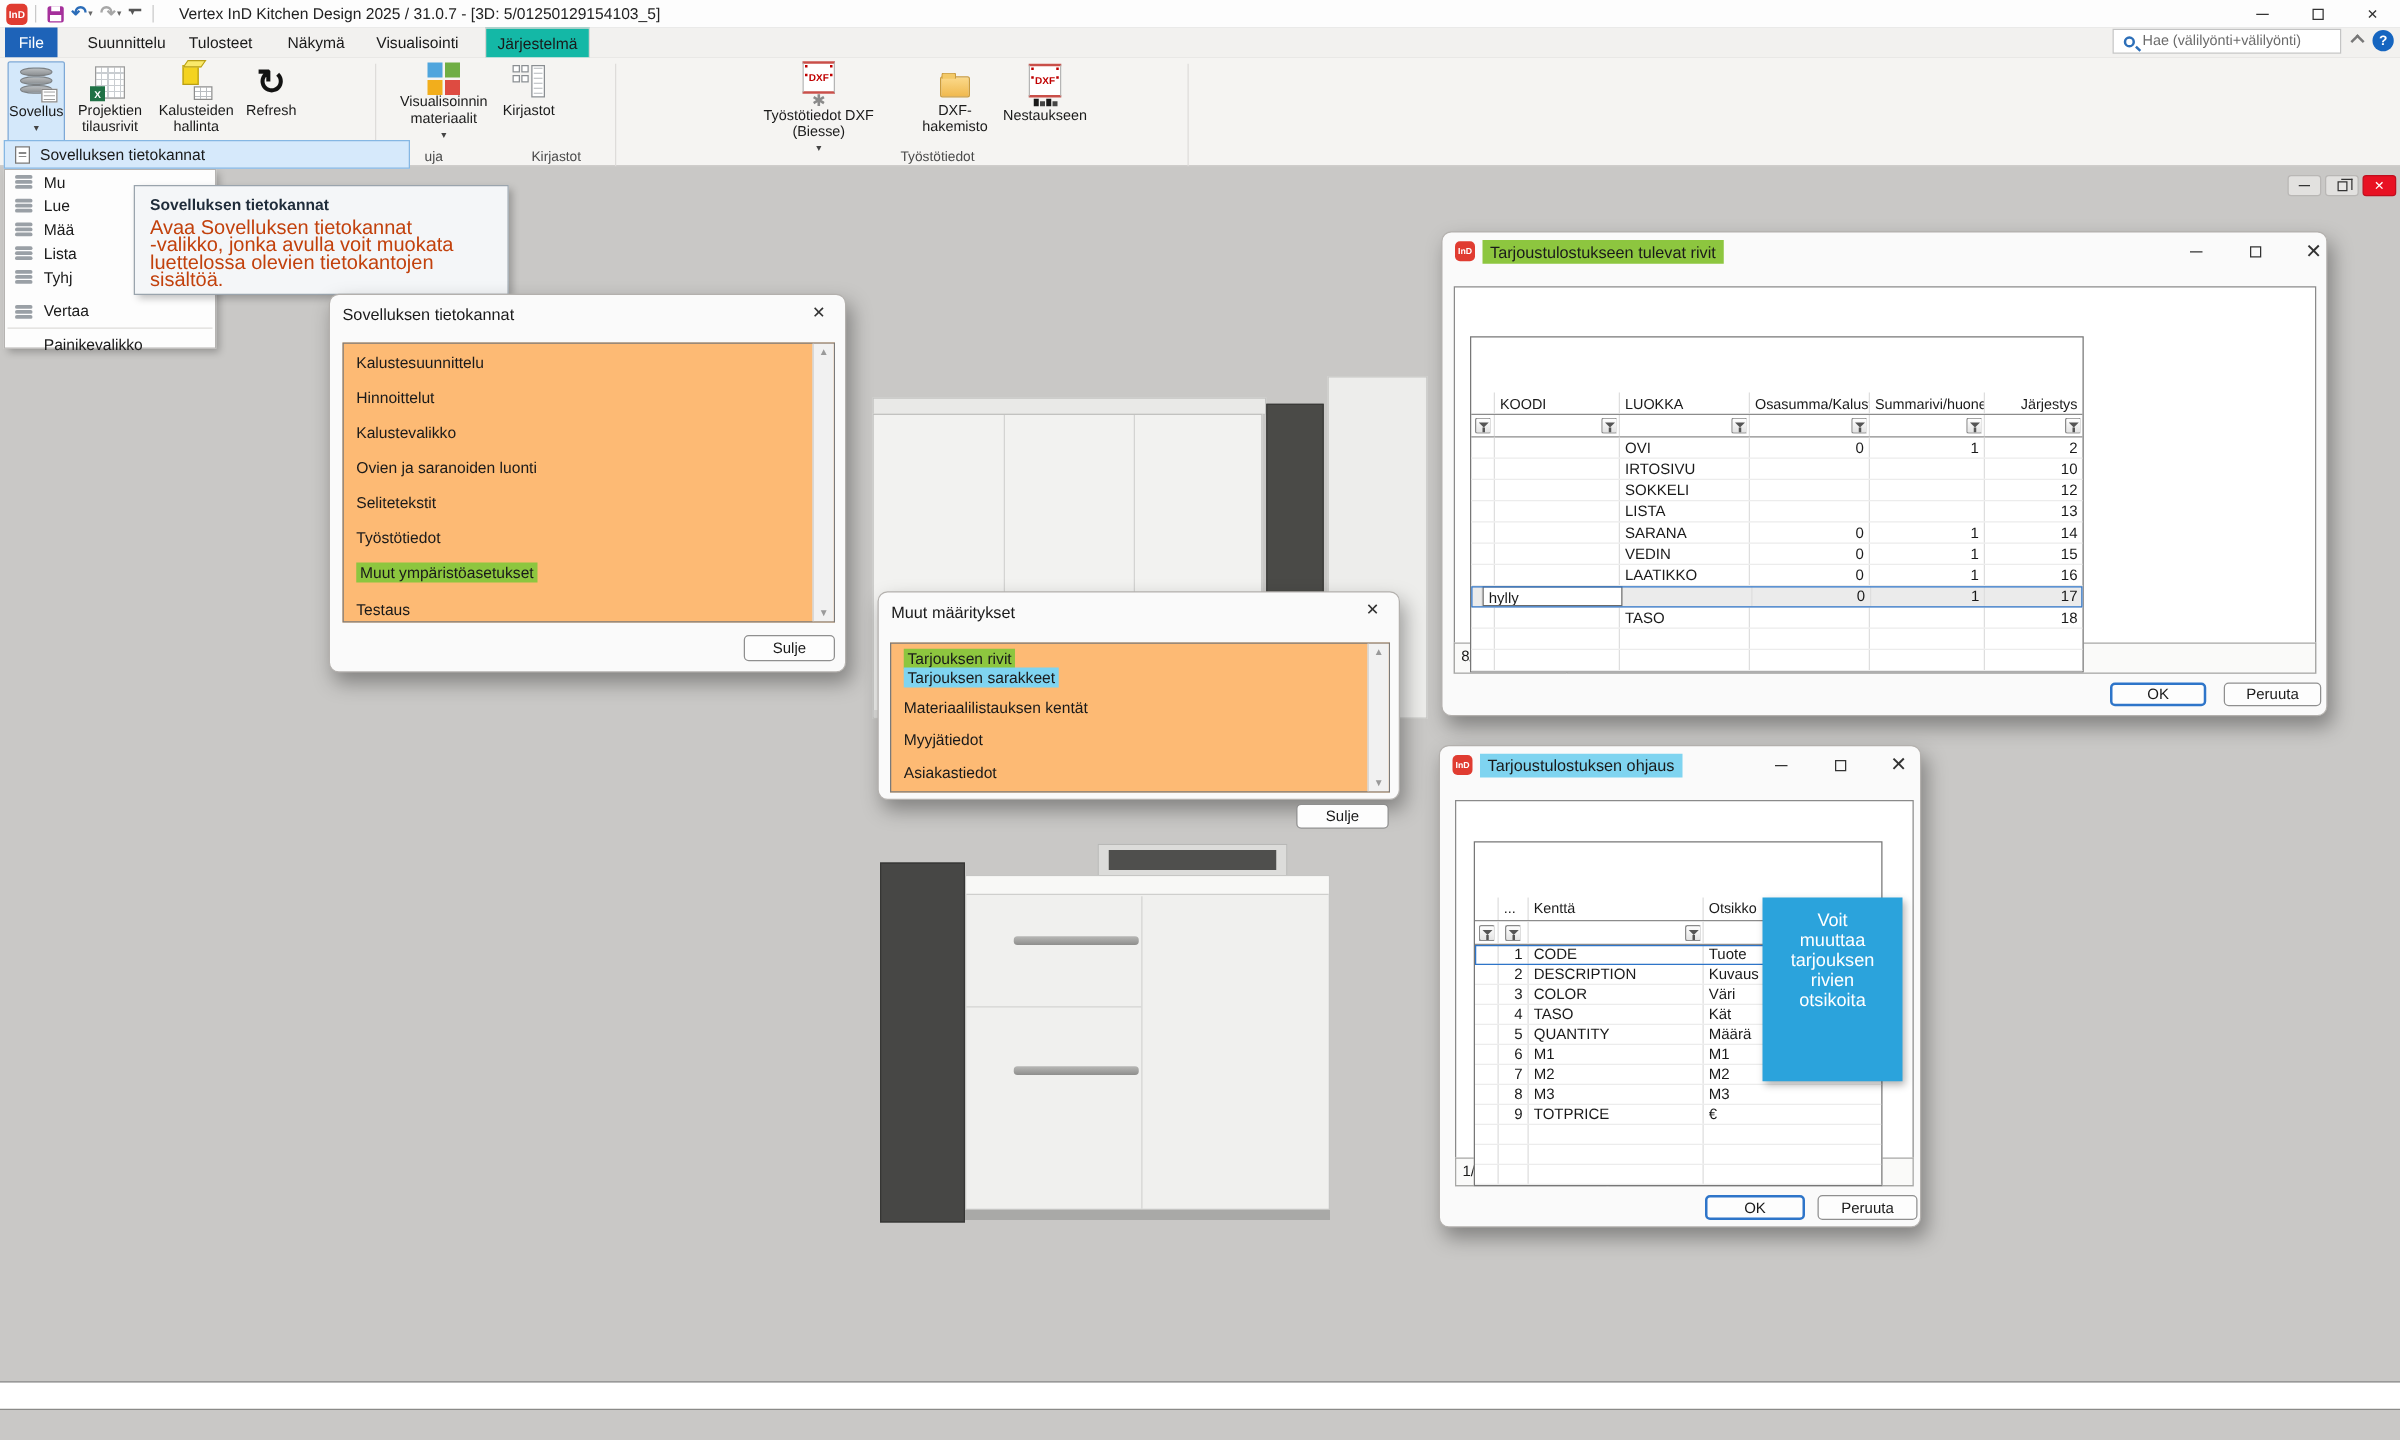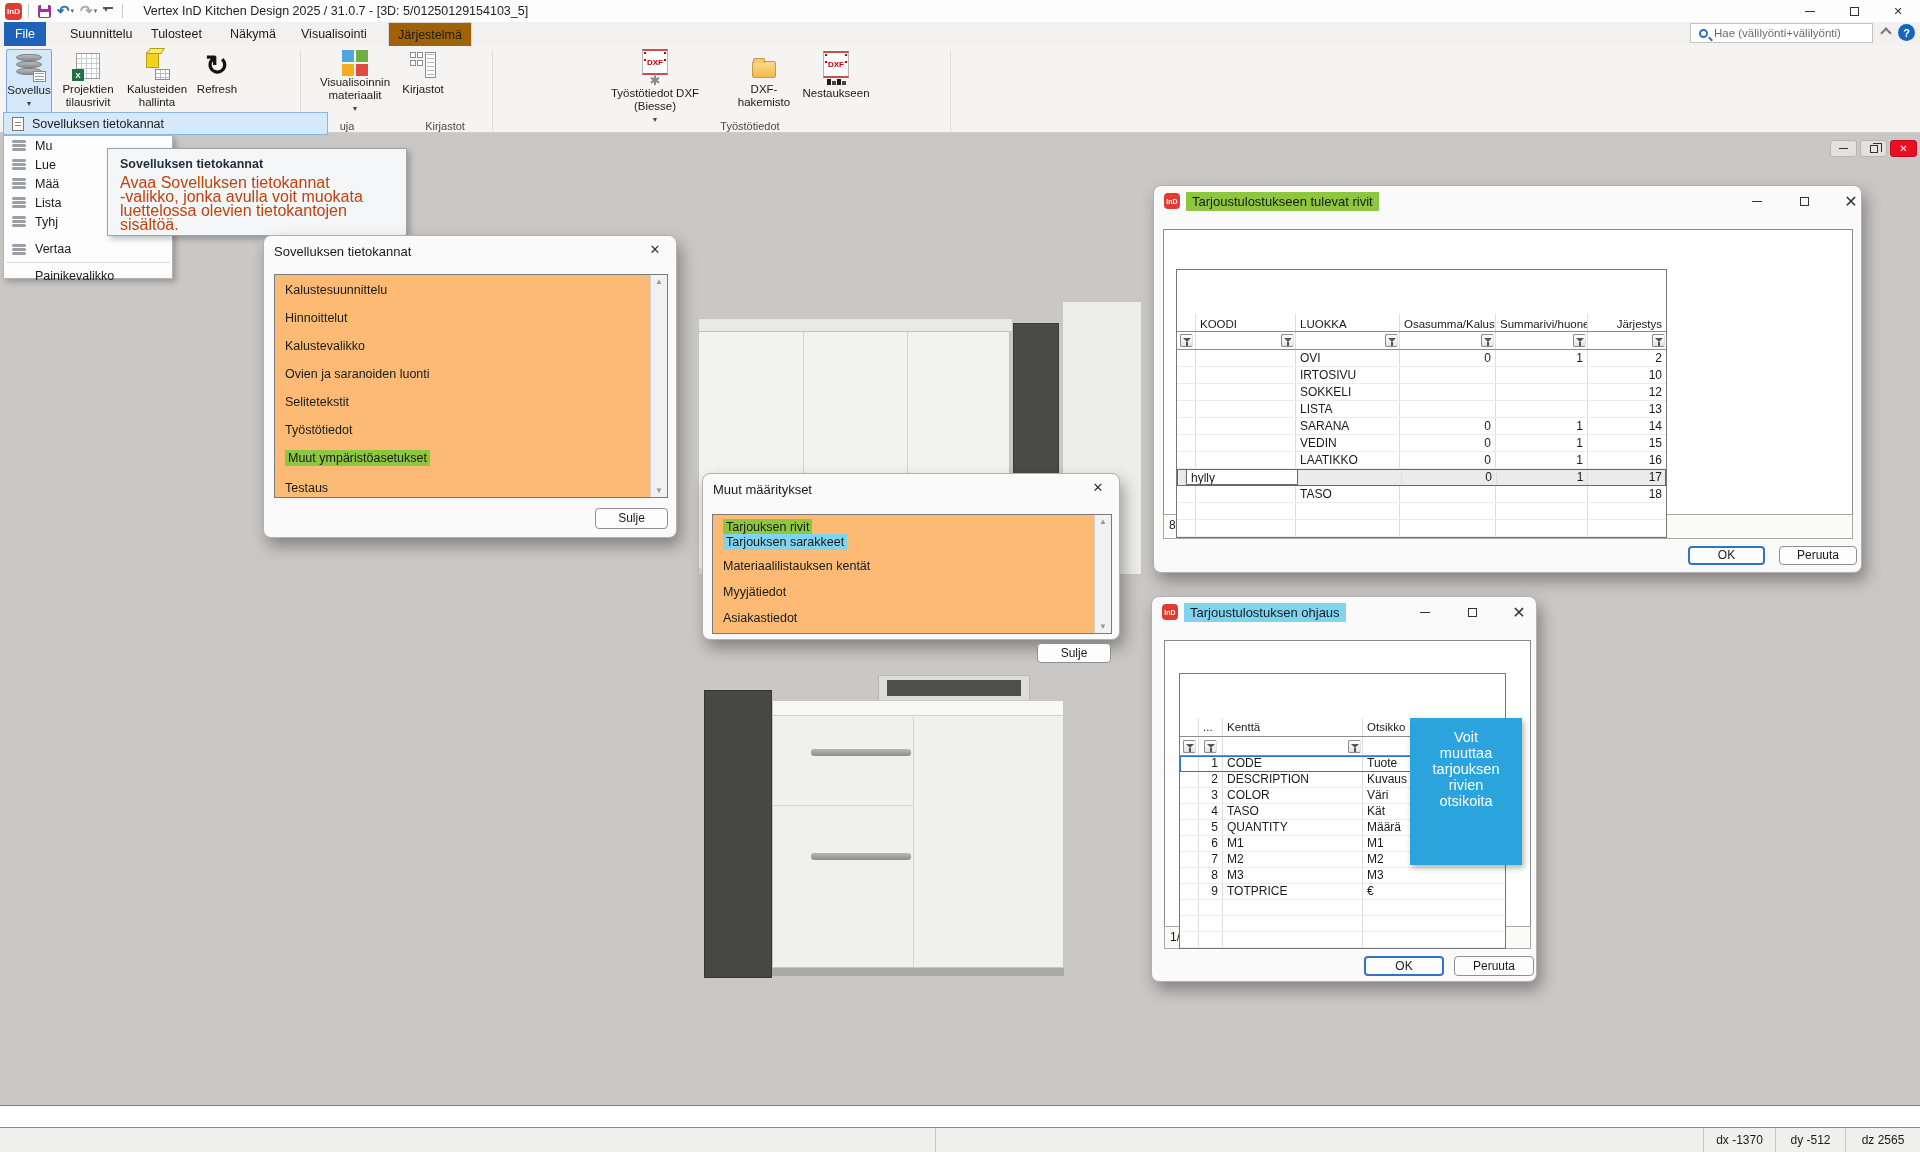--- a/index.html
+++ b/index.html
@@ -21,21 +21,21 @@
   .customico { display:inline-block; width:10px; border-top:2px solid #555; position:relative; height:8px; }
   .customico::after { content:"▾"; position:absolute; left:1px; top:-3px; font-size:7px; color:#555; }
   .main-title { font-size:12.5px; color:#222; margin-left:14px; white-space:nowrap; }
   .winbtns { position:absolute; right:0; top:0; height:22px; display:flex; }
   .winbtn { width:44px; height:22px; display:flex; align-items:center; justify-content:center; font-size:11px; color:#333; }
 
   
   .tabrow { position:absolute; left:0; top:22px; width:1920px; height:24px; background:#f2f1ef; }
   .tab { position:absolute; top:0; height:24px; display:flex; align-items:center; justify-content:center; font-size:12.5px; }
   .tab-file { left:4px; width:42px; background:#1e63b8; color:#fff; }
-  .tab-active { background:#a16207; border:1px solid #d8d6d4; border-bottom:none; }
+  .tab-active { background:#14b8a6; border:1px solid #d8d6d4; border-bottom:none; }
   .searchbox { position:absolute; left:1690px; top:1px; width:183px; height:20px; background:#fff; border:1px solid #c4c4c4; display:flex; align-items:center; }
   .magico { width:9px; height:9px; border:2px solid #2d6fb8; border-radius:50%; position:relative; margin:0 6px 0 8px; flex:none; }
   .magico::after { content:""; position:absolute; left:7px; top:7px; width:5px; height:2px; background:#2d6fb8; transform:rotate(45deg); }
   .searchbox input { border:none; outline:none; flex:1; font-size:11.5px; color:#444; font-family:"Liberation Sans",sans-serif; background:transparent; }
   .searchbox input::placeholder { color:#6b6b6b; }
   .chevup { position:absolute; left:1882px; top:7px; width:8px; height:8px; border-left:2px solid #777; border-top:2px solid #777; transform:rotate(45deg); }
   .helpico { position:absolute; left:1898px; top:2px; width:17px; height:17px; background:#1565c0; border-radius:50%; color:#fff; font-size:11px; font-weight:bold; display:flex; align-items:center; justify-content:center; }
 
   
   .ribbon { position:absolute; left:0; top:46px; width:1920px; height:87px; background:#f5f4f2; border-bottom:1px solid #cfcdcb; }
@@ -665,20 +665,14 @@
     <div class="btn" style="left:302px;top:359px;width:80px;height:20px;line-height:18px">Peruuta</div>
   </div>
 
   <div class="callout">Voit
 muuttaa
 tarjouksen
 rivien
 otsikoita</div>
 
   <div class="cmdbar"></div>
-  <div class="statusbar">
-    <div class="scell" style="left:935px;width:768px"></div>
-    <div class="scell" style="left:1703px;width:72px">dx -1370</div>
-    <div class="scell" style="left:1775px;width:70px">dy -512</div>
-    <div class="scell" style="left:1845px;width:75px">dz 2565</div>
-  </div>
 
 </div>
 
 </body></html>

